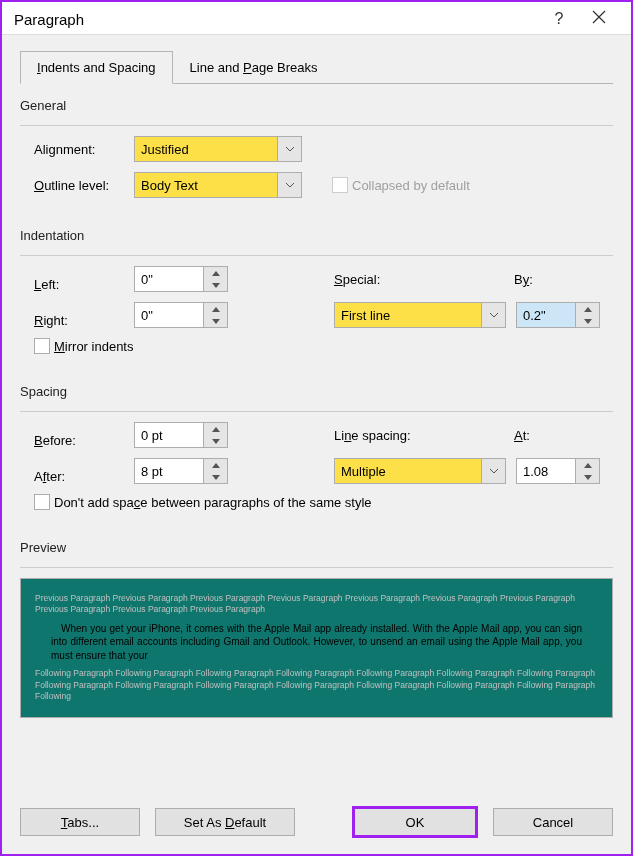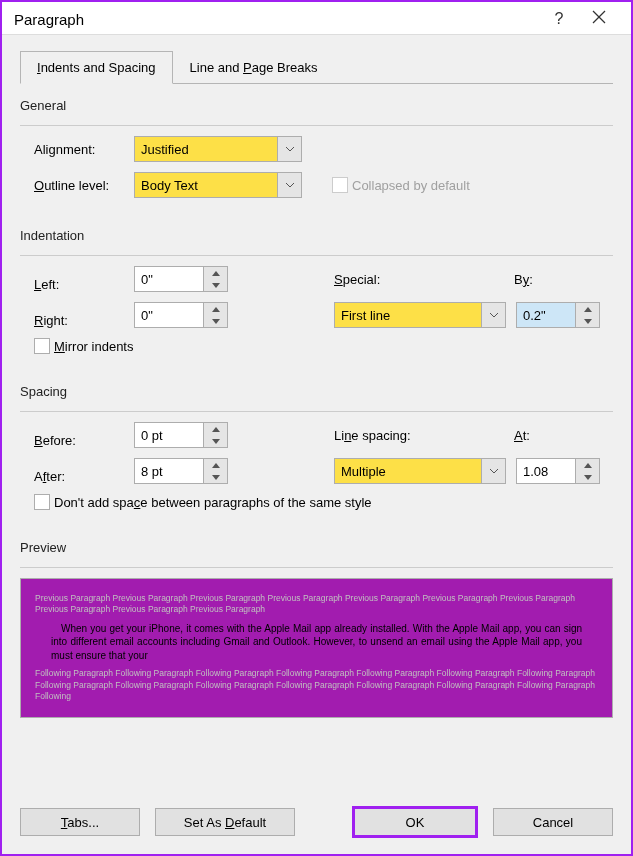--- a/index.html
+++ b/index.html
@@ -26,21 +26,21 @@
 .arrow svg { width:10px; height:6px; }
 .spinner { display:inline-flex; align-items:stretch; width: 94px; height:26px; border:1px solid #adadad; background:#fff; }
 .spinner input { border:none; width: 68px; padding: 0 6px; font-family:inherit; font-size:13px; outline:none; background:#fff; }
 .spinner input.sel { background:#cde6f7; }
 .spinner .btns { width:24px; background:#e5e5e5; border-left:1px solid #adadad; display:flex; flex-direction:column; }
 .spinner .btns div { flex:1; display:flex; align-items:center; justify-content:center; cursor:pointer; }
 .spinner .btns svg { width:8px; height:5px; }
 .chk { display:inline-flex; align-items:flex-end; gap:4px; }
 .chk .box { width:16px; height:16px; border:1px solid #adadad; background:#fff; }
 .underline-letter { text-decoration: underline; }
-.preview-box { border:1px solid #adadad; background:#a21caf; margin: 8px 0 0 0; padding: 14px 14px; font-size: 9px; line-height:1.35; }
+.preview-box { border:1px solid #adadad; background:#0f766e; margin: 8px 0 0 0; padding: 14px 14px; font-size: 9px; line-height:1.35; }
 .preview-box .ghost { color:#c0c0c0; font-size:8.5px; }
 .preview-box .sample { color:#000; font-size:10px; margin:6px 16px; text-align:justify; text-indent:10px; }
 .footer { display:flex; gap:15px; padding: 14px 18px 16px 18px; align-items:center; }
 .btn { width: 120px; height:28px; border:1px solid #adadad; background:#e1e1e1; font-family:inherit; font-size:13px; cursor:pointer; }
 .btn.hl { border:3px solid #a020f0; width:126px; height:32px; }
 .footer .spacer { flex:1; }
 .inline-gap { width: 30px; }
 .disabled-text { color:#a0a0a0; }
 </style>
 </head>

